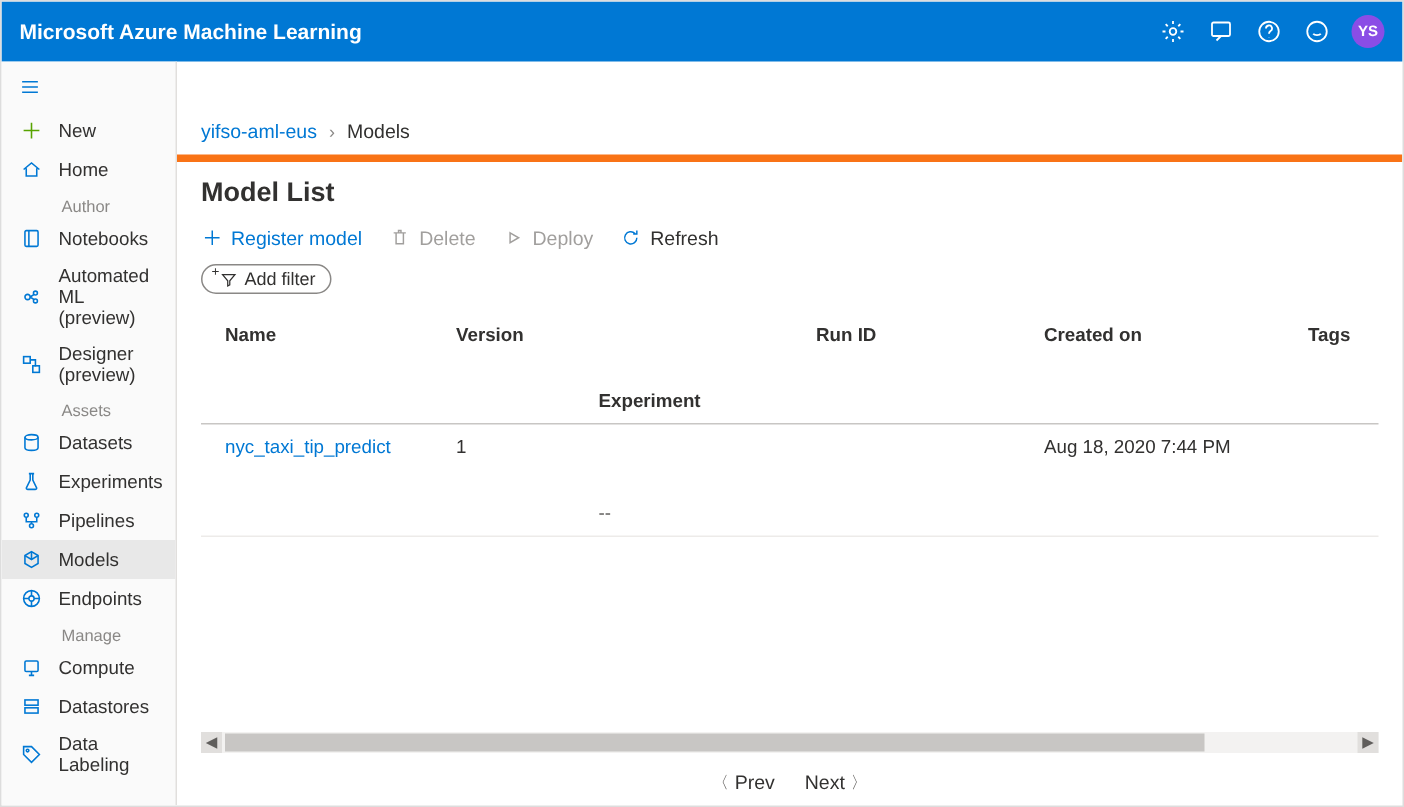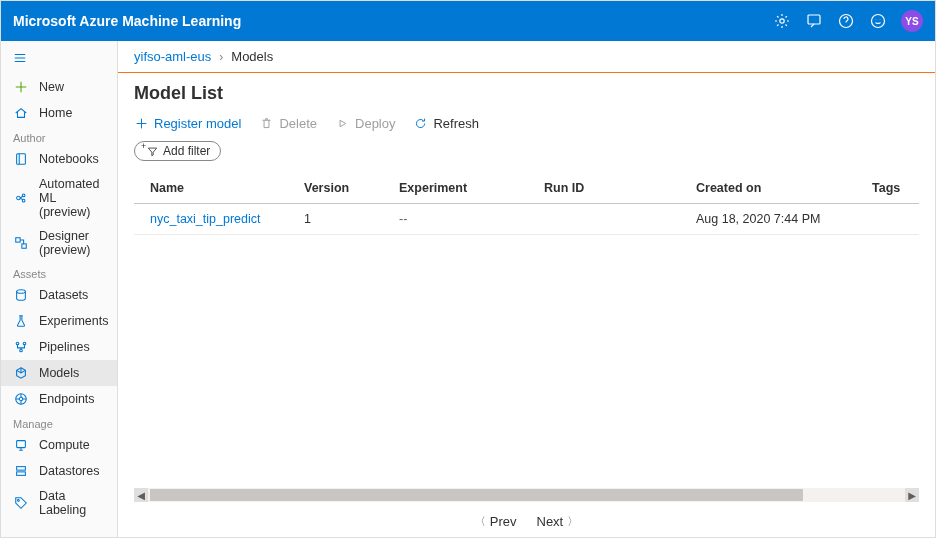--- a/index.html
+++ b/index.html
@@ -13,47 +13,47 @@
     .avatar-circle { width: 22px; height: 22px; border-radius: 50%; background: #8a4de6; color: #fff; font-size: 10px; font-weight: 600; display: inline-flex; align-items: center; justify-content: center; cursor: pointer; }
 
     
     .main { flex: 1; display: flex; overflow: hidden; }
 
     
     .sidebar { width: 117px; border-right: 1px solid #e1dfdd; background: #fafafa; overflow-y: auto; padding-top: 4px; }
     .sidebar-burger { padding: 6px 12px; color: #0078d4; cursor: pointer; }
     .sidebar-item { display: flex; align-items: center; padding: 5px 12px; gap: 10px; cursor: pointer; color: #323130; font-size: 12.5px; }
     .sidebar-item.selected { background: #e8e8e8; }
-    .sidebar-group-label { padding: 6px 12px 2px 12px; color: #8a8886; font-size: 11px; }
+    .sidebar-group-label { padding: 6px 12px 2px 40px; color: #8a8886; font-size: 11px; }
     .side-icon { width: 16px; height: 16px; display: inline-flex; align-items: center; justify-content: center; flex-shrink: 0; }
 
     
     .content { flex: 1; display: flex; flex-direction: column; overflow: hidden; }
-    .breadcrumb { padding: 8px 16px; border-bottom: 1px solid #f97316; display: flex; align-items: center; gap: 8px; font-size: 13px; }
+    .breadcrumb { padding: 8px 16px; border-bottom: 5px solid #f97316; display: flex; align-items: center; gap: 8px; font-size: 13px; margin-top: 31px; }
     .breadcrumb-link { color: #0078d4; cursor: pointer; }
     .breadcrumb-sep { color: #8a8886; font-size: 12px; }
     .breadcrumb-current { color: #323130; }
 
     .page-title { padding: 10px 16px 4px; font-size: 18px; font-weight: 600; }
 
     .toolbar { display: flex; align-items: center; gap: 18px; padding: 8px 16px 10px; font-size: 13px; }
     .toolbar-item { display: inline-flex; align-items: center; gap: 6px; cursor: pointer; color: #323130; }
     .toolbar-item.primary { color: #0078d4; }
     .toolbar-item.disabled { color: #a19f9d; cursor: default; }
     .tool-icon { width: 14px; height: 14px; display: inline-flex; align-items: center; justify-content: center; }
 
     .filter-row { padding: 0 16px 12px; }
     .add-filter { border: 1px solid #8a8886; border-radius: 16px; padding: 2px 10px; font-size: 12px; display: inline-flex; align-items: center; gap: 4px; cursor: pointer; background: #fff; }
 
     .table-wrap { flex: 1; padding: 0 16px; overflow: hidden; display: flex; flex-direction: column; }
     .table-head { display: flex; border-bottom: 1px solid #c8c6c4; padding: 8px 16px; font-weight: 600; font-size: 12.5px; color: #323130; }
     .table-row { display: flex; border-bottom: 1px solid #edebe9; padding: 8px 16px; font-size: 12.5px; }
     .col-name { width: 140px; }
     .col-version { width: 95px; margin-left: 14px; }
-    .col-exp { width: 145px; }
+    .col-exp { width: 145px; margin-top: 44px; }
     .col-run { width: 152px; }
     .col-created { width: 140px; }
     .col-tags { flex: 1; margin-left: 36px; }
     .row-link { color: #0078d4; cursor: pointer; }
     .dash { color: #605e5c; }
 
     .scroll-track { height: 14px; margin: 0 16px 4px; display: flex; align-items: center; background: #f3f2f1; }
     .scroll-arrow { width: 14px; height: 14px; background: #e1dfdd; display: flex; align-items: center; justify-content: center; color: #605e5c; font-size: 10px; cursor: pointer; }
     .scroll-thumb { flex: 1; height: 12px; background: #c8c6c4; margin: 0 2px; }
     .scroll-gap { width: 100px; }

